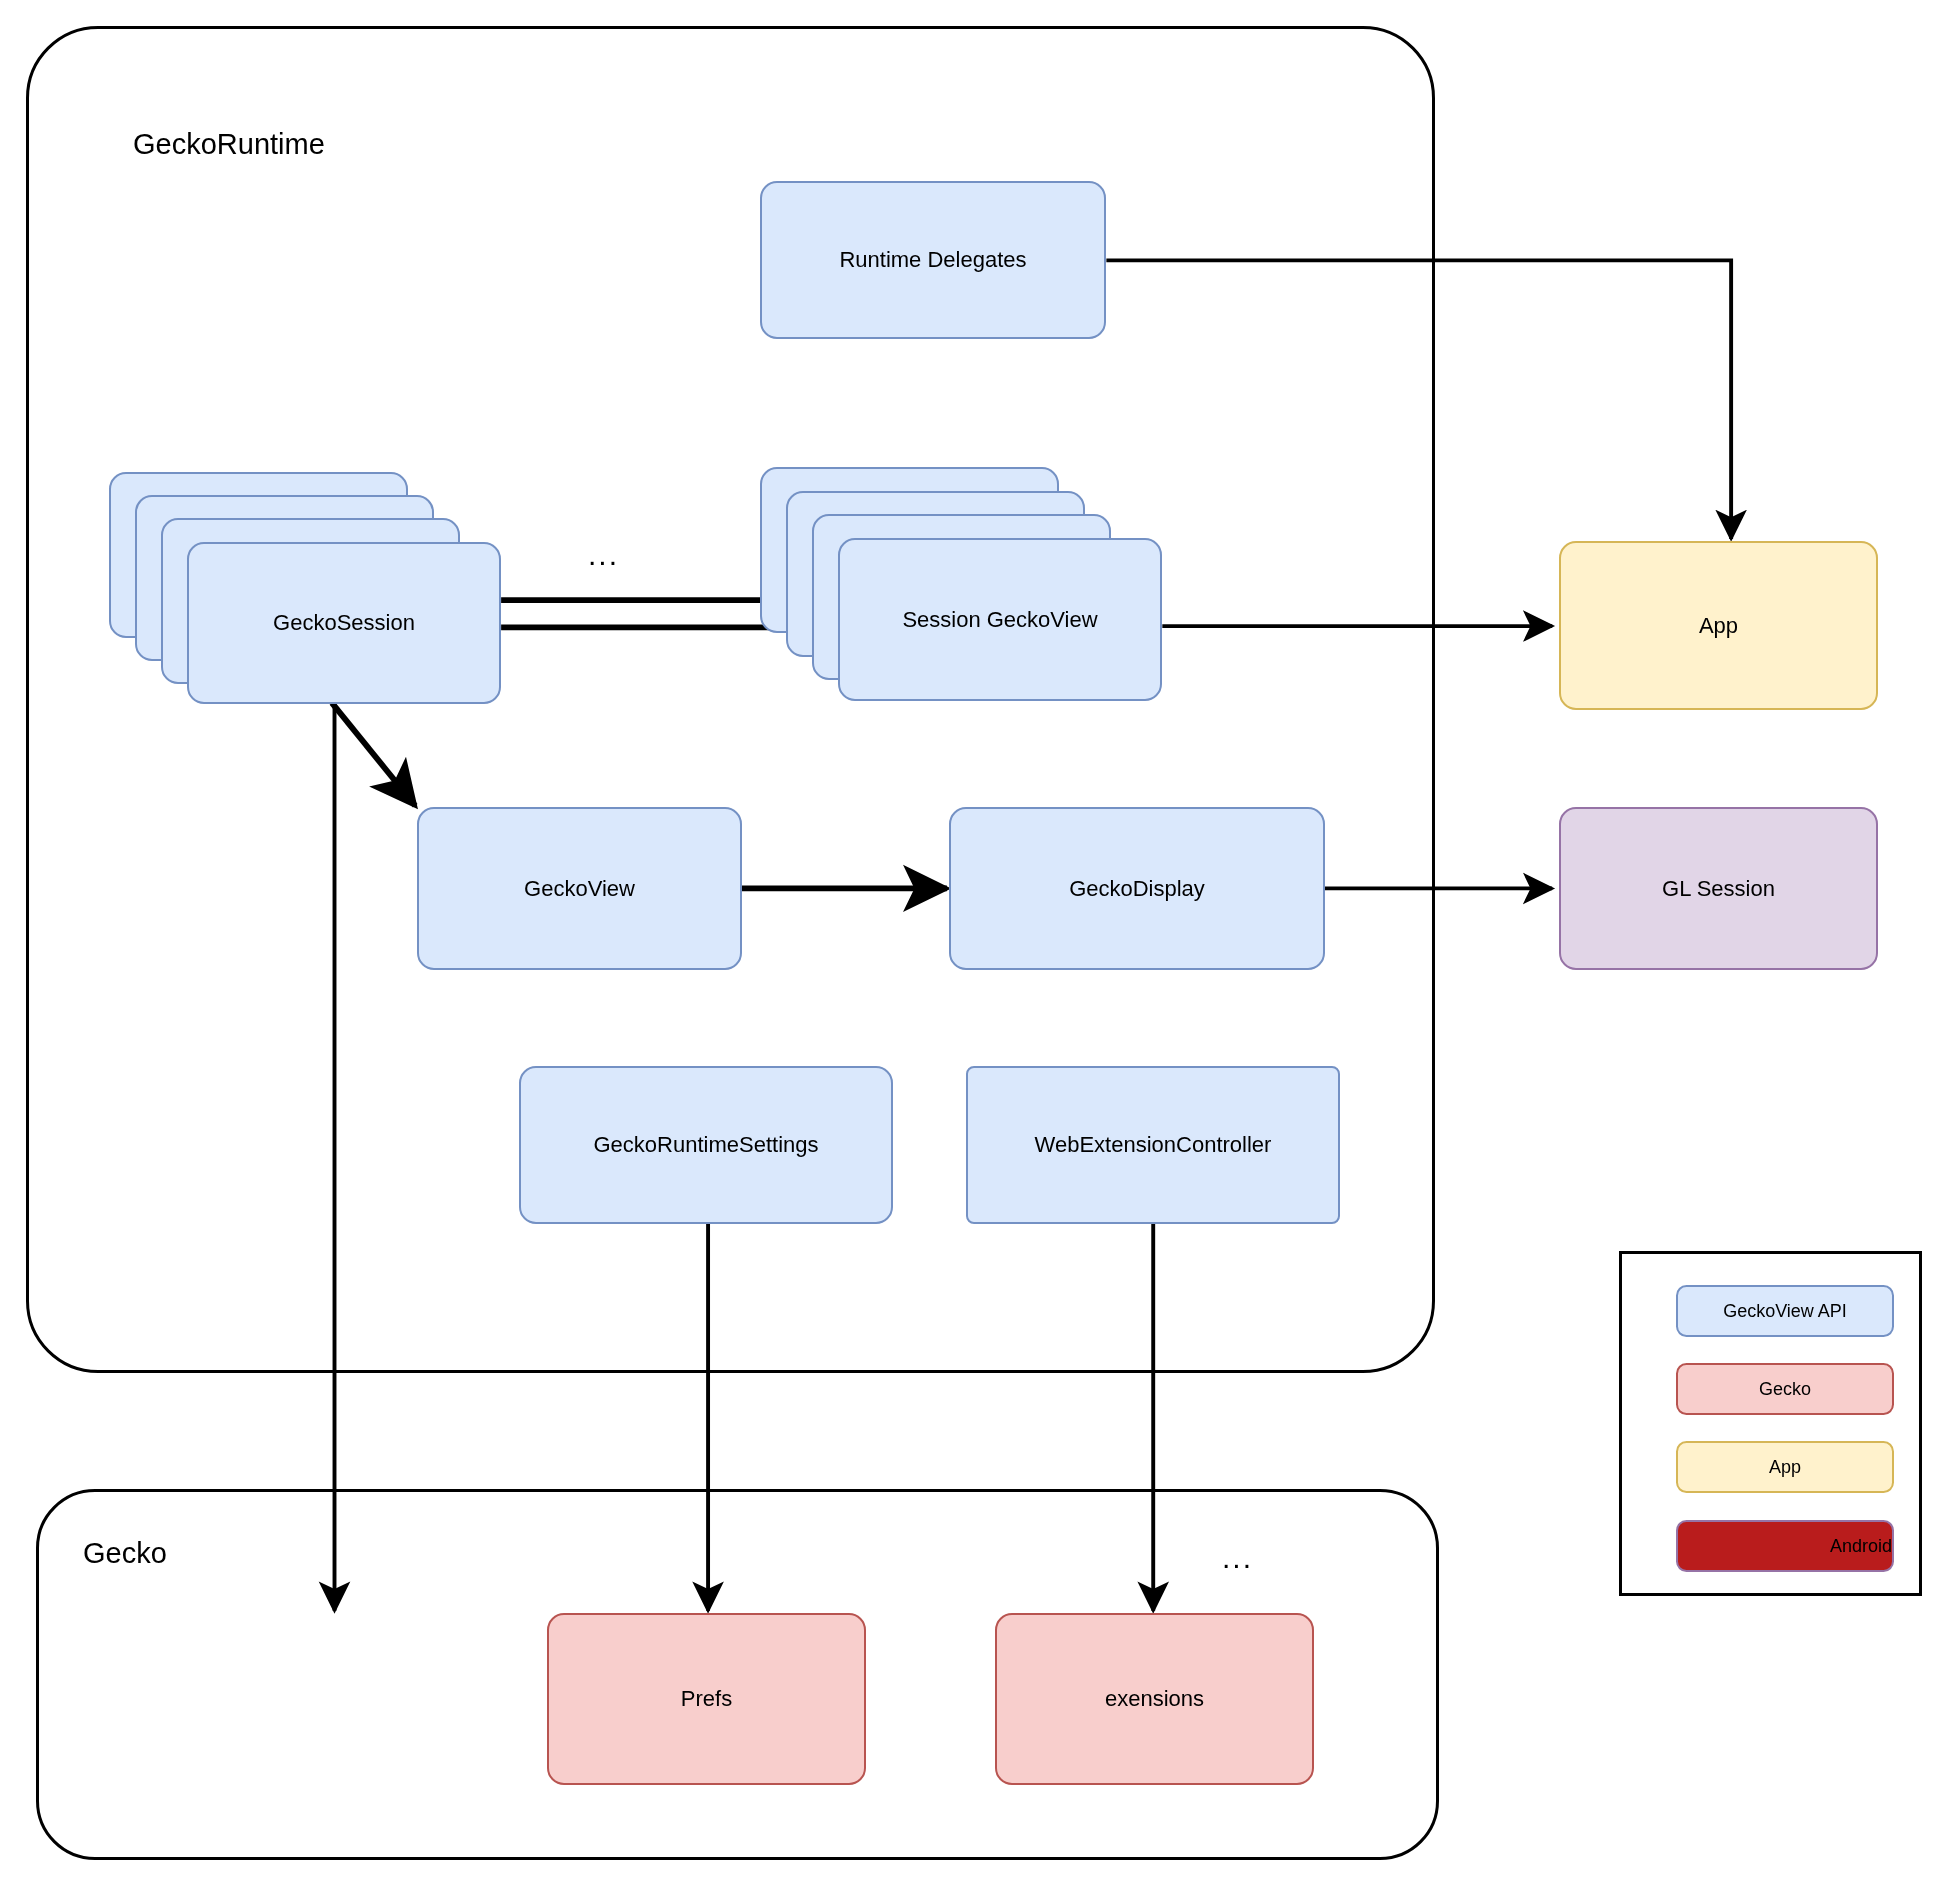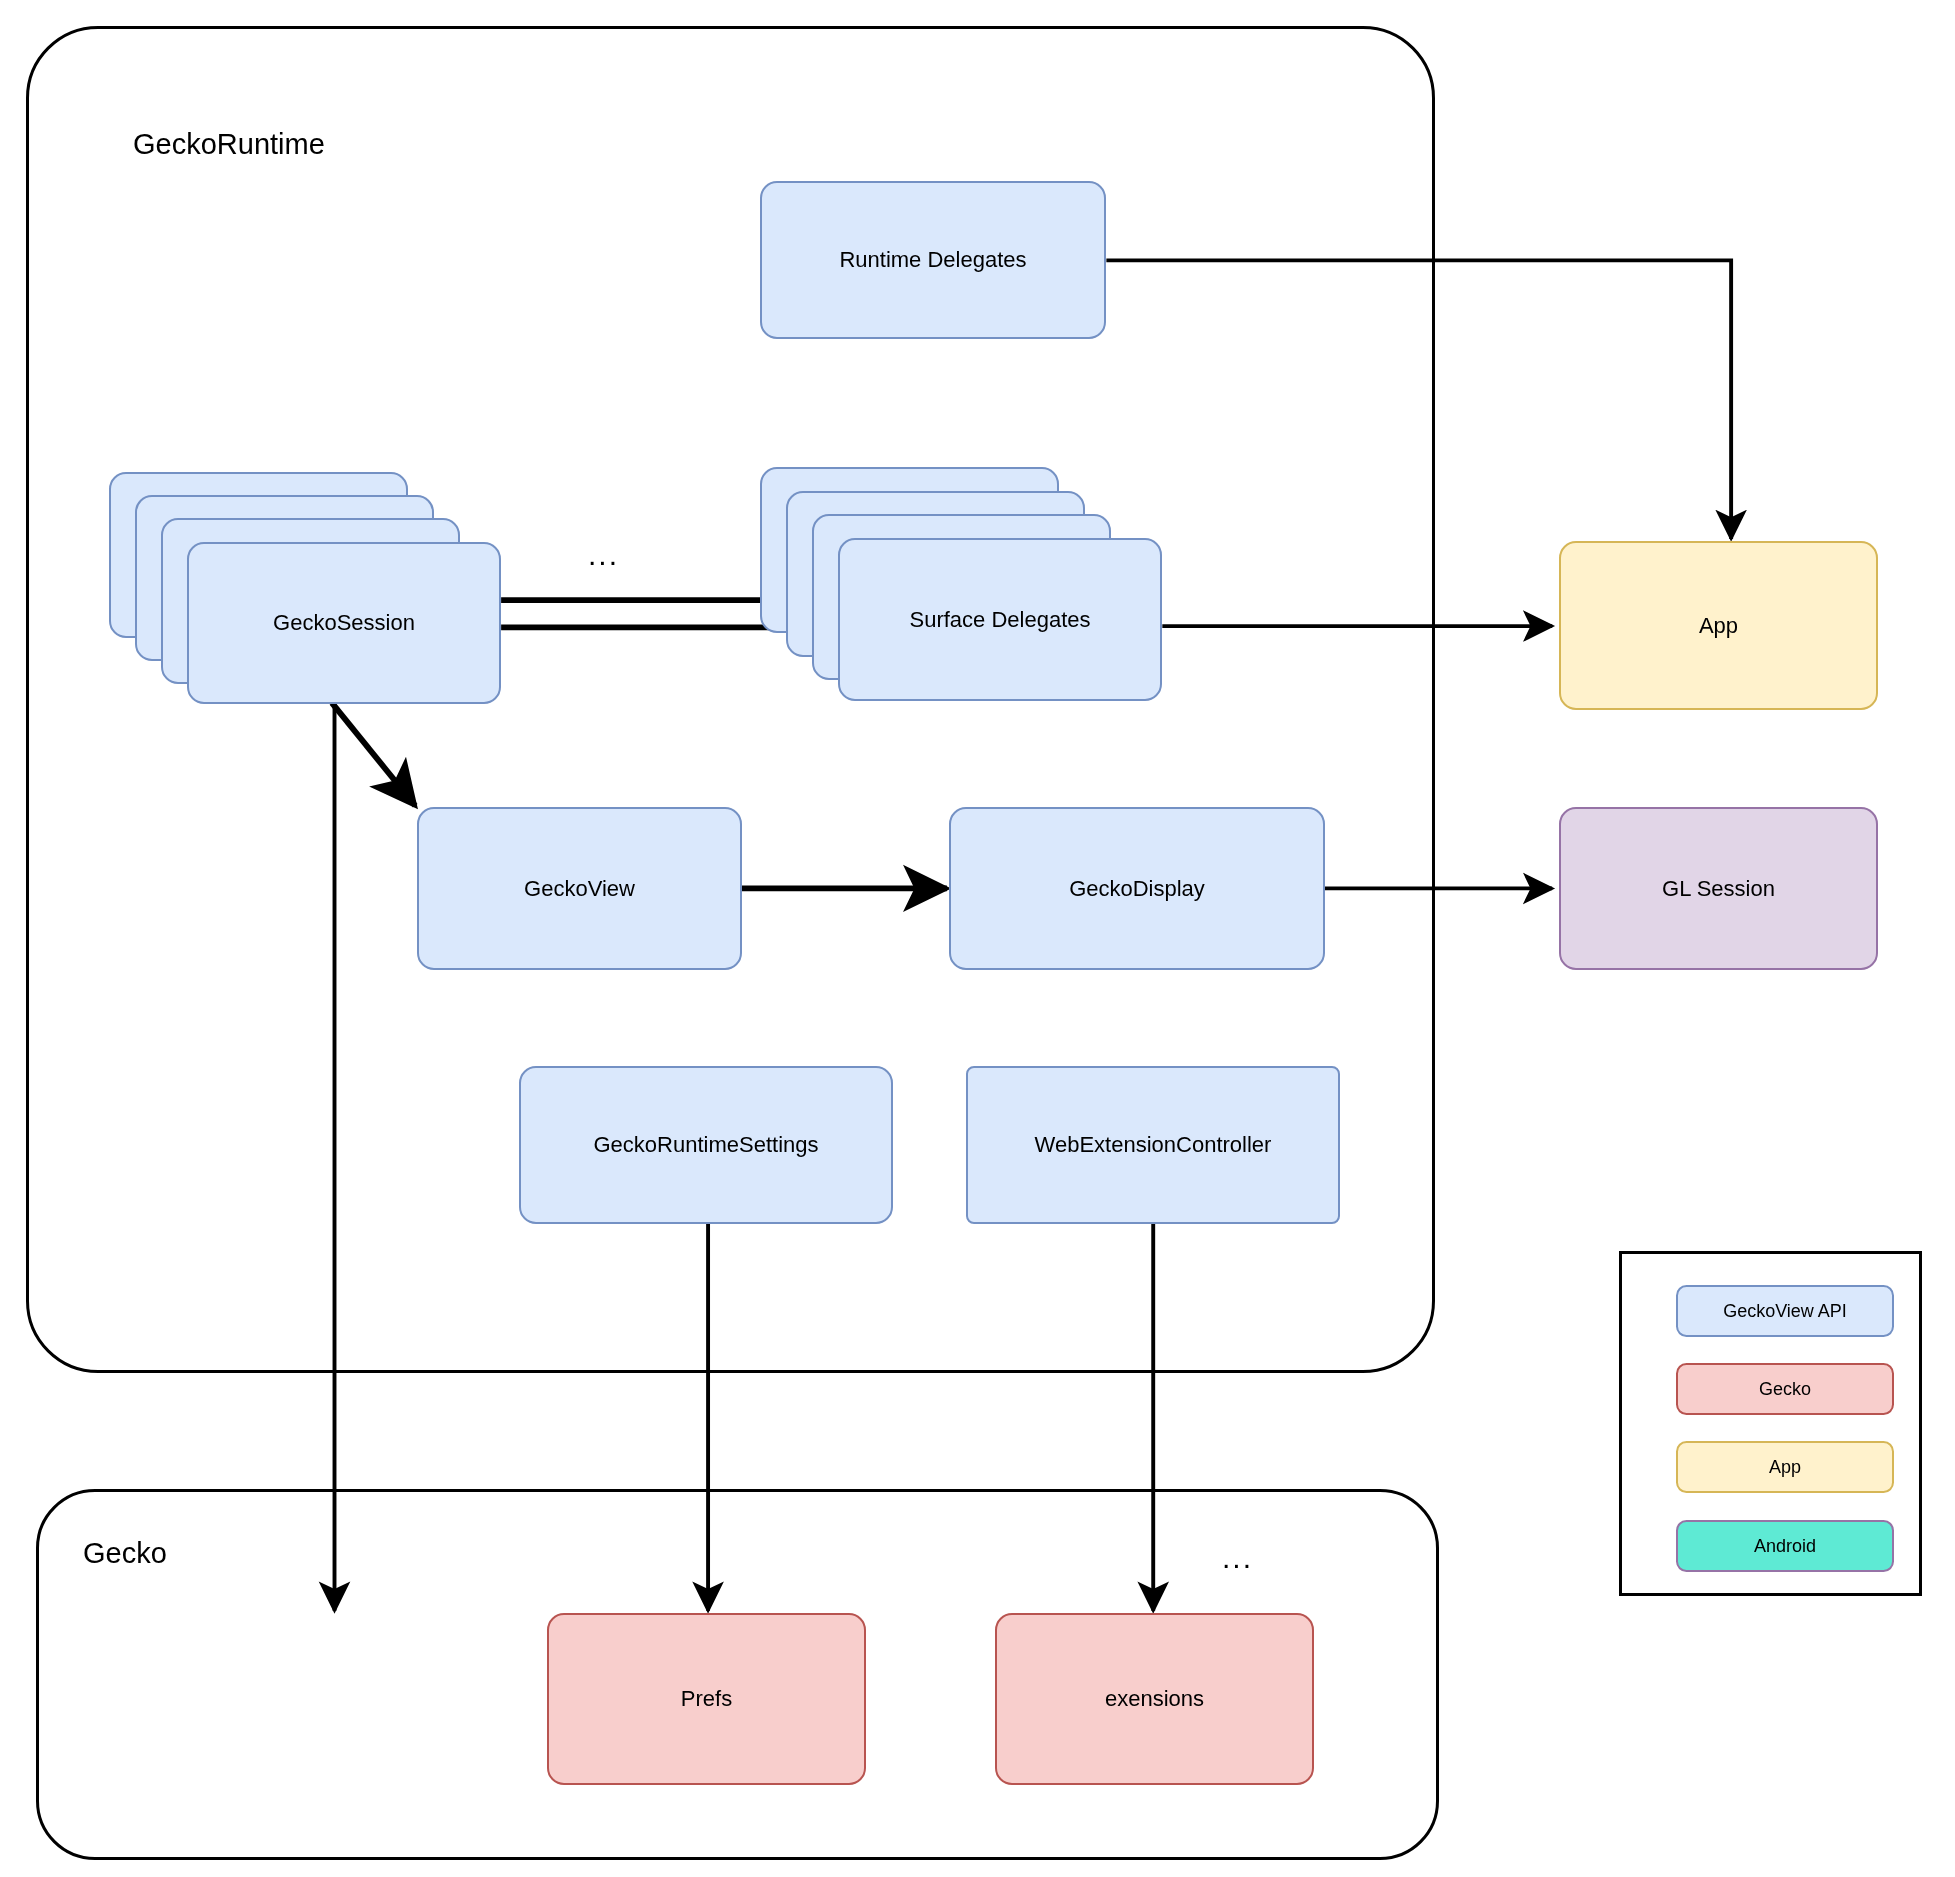--- a/index.html
+++ b/index.html
@@ -95,21 +95,21 @@
     align-items: center;
     justify-content: center;
     border-radius: 10.4px;
     font-size: 18px;
     color: #000000;
     white-space: nowrap;
   }
   .legend-item.blue   { background: #dae8fc; border: 2.6px solid #7491c4; }
   .legend-item.red    { background: #f8cecc; border: 2.6px solid #b85450; }
   .legend-item.yellow { background: #fff2cc; border: 2.6px solid #d6b656; }
-  .legend-item.purple { background: #5eead4; border: 2.6px solid #9673a6; }
+  .legend-item.purple { background: #b91c1c; border: 2.6px solid #9673a6; justify-content: flex-end; }
 </style>
 </head>
 <body>
 
 <div id="canvas">
 
   <div class="group" style="left:26px; top:26px; width:1409px; height:1347px;"></div>
   <div class="group-label" style="left:133px; top:130px;">GeckoRuntime</div>
 
   <div class="group" style="left:36px; top:1489px; width:1403px; height:371px; border-radius:59px;"></div>
@@ -151,21 +151,21 @@
   <div class="stack-card" style="left:135px; top:495px; width:299px; height:166px;"></div>
   <div class="stack-card" style="left:161px; top:518px; width:299px; height:166px;"></div>
   <div class="node blue" style="left:187px; top:542px; width:314px; height:162px;">
     <span>GeckoSession</span>
   </div>
 
   <div class="stack-card" style="left:760px; top:467px; width:299px; height:166px;"></div>
   <div class="stack-card" style="left:786px; top:491px; width:299px; height:166px;"></div>
   <div class="stack-card" style="left:812px; top:514px; width:299px; height:166px;"></div>
   <div class="node blue" style="left:838px; top:538px; width:324px; height:163px;">
-    <span>Surface Delegates</span>
+    <span>Session GeckoView</span>
   </div>
 
   <div class="node blue" style="left:417px; top:807px; width:325px; height:163px;">
     <span>GeckoView</span>
   </div>
 
   <div class="node blue" style="left:949px; top:807px; width:376px; height:163px;">
     <span>GeckoDisplay</span>
   </div>
 

